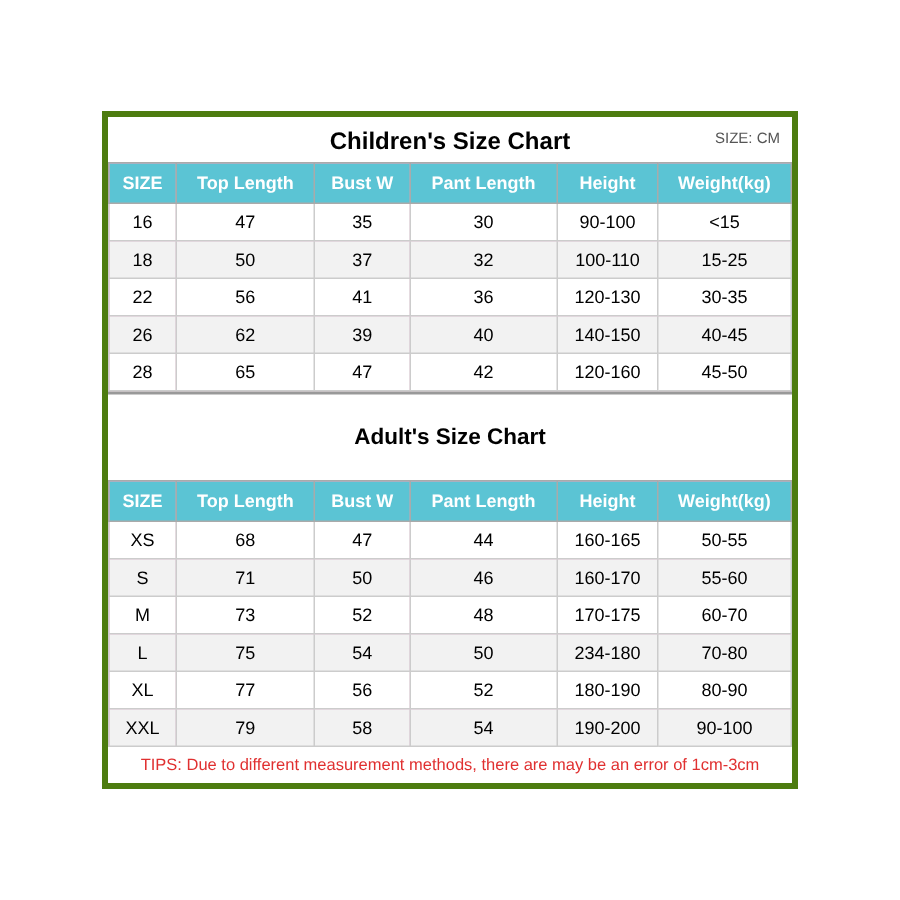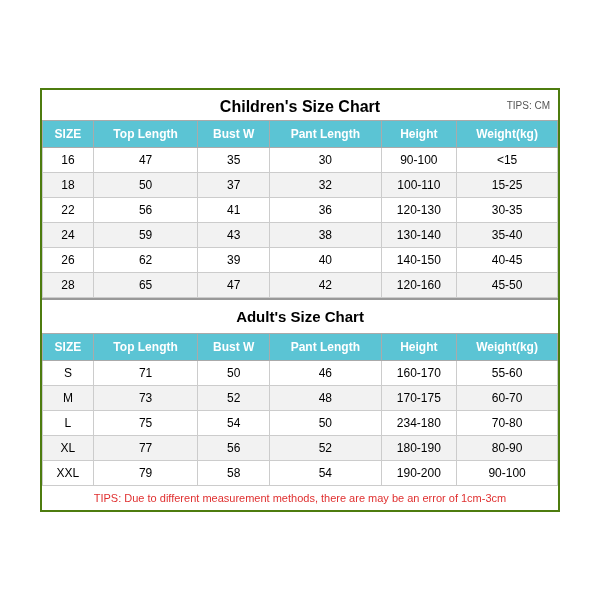--- a/index.html
+++ b/index.html
@@ -7,22 +7,22 @@
       width: 600px;
       height: 600px;
       background: #fff;
       font-family: Arial, sans-serif;
       font-size: 13px;
       display: flex;
       align-items: center;
       justify-content: center;
     }
     .container {
-      width: 520px;
-      border: 2px solid #4d7c0f;
+      width: 464px;
+      border: 4px solid #4d7c0f;
       background: #f9a8d4;
     }
     .chart-title-row {
       background: #fff;
       text-align: center;
       padding: 8px 4px 4px 4px;
       position: relative;
     }
     .chart-title {
       font-size: 16px;
@@ -59,42 +59,42 @@
     }
     tr:nth-child(odd) td {
       background: #fff;
     }
     tr:nth-child(even) td {
       background: #f2f2f2;
     }
     .section-header {
       background: #fff;
       text-align: center;
-      padding: 8px 4px;
+      padding: 20px 4px;
       font-size: 15px;
       font-weight: bold;
       color: #000;
       border-top: 2px solid #999;
     }
     .tips-row {
       padding: 6px 8px;
       text-align: center;
       font-size: 11px;
       color: #e03030;
       background: #fff;
     }
   </style>
 </head>
 <body>
 
 <div class="container">
 
   <div class="chart-title-row">
     <span class="chart-title">Children's Size Chart</span>
-    <span class="unit-label">TIPS: CM</span>
+    <span class="unit-label">SIZE: CM</span>
   </div>
   <table>
     <thead>
       <tr>
         <th>SIZE</th>
         <th>Top Length</th>
         <th>Bust W</th>
         <th>Pant Length</th>
         <th>Height</th>
         <th>Weight(kg)</th>
@@ -119,28 +119,20 @@
         </tr>
         <tr>
           <td>22</td>
           <td>56</td>
           <td>41</td>
           <td>36</td>
           <td>120-130</td>
           <td>30-35</td>
         </tr>
         <tr>
-          <td>24</td>
-          <td>59</td>
-          <td>43</td>
-          <td>38</td>
-          <td>130-140</td>
-          <td>35-40</td>
-        </tr>
-        <tr>
           <td>26</td>
           <td>62</td>
           <td>39</td>
           <td>40</td>
           <td>140-150</td>
           <td>40-45</td>
         </tr>
         <tr>
           <td>28</td>
           <td>65</td>
@@ -158,20 +150,28 @@
       <tr>
         <th>SIZE</th>
         <th>Top Length</th>
         <th>Bust W</th>
         <th>Pant Length</th>
         <th>Height</th>
         <th>Weight(kg)</th>
       </tr>
     </thead>
     <tbody id="adult-tbody">
+    <tr>
+          <td>XS</td>
+          <td>68</td>
+          <td>47</td>
+          <td>44</td>
+          <td>160-165</td>
+          <td>50-55</td>
+        </tr>
         <tr>
           <td>S</td>
           <td>71</td>
           <td>50</td>
           <td>46</td>
           <td>160-170</td>
           <td>55-60</td>
         </tr>
         <tr>
           <td>M</td>

